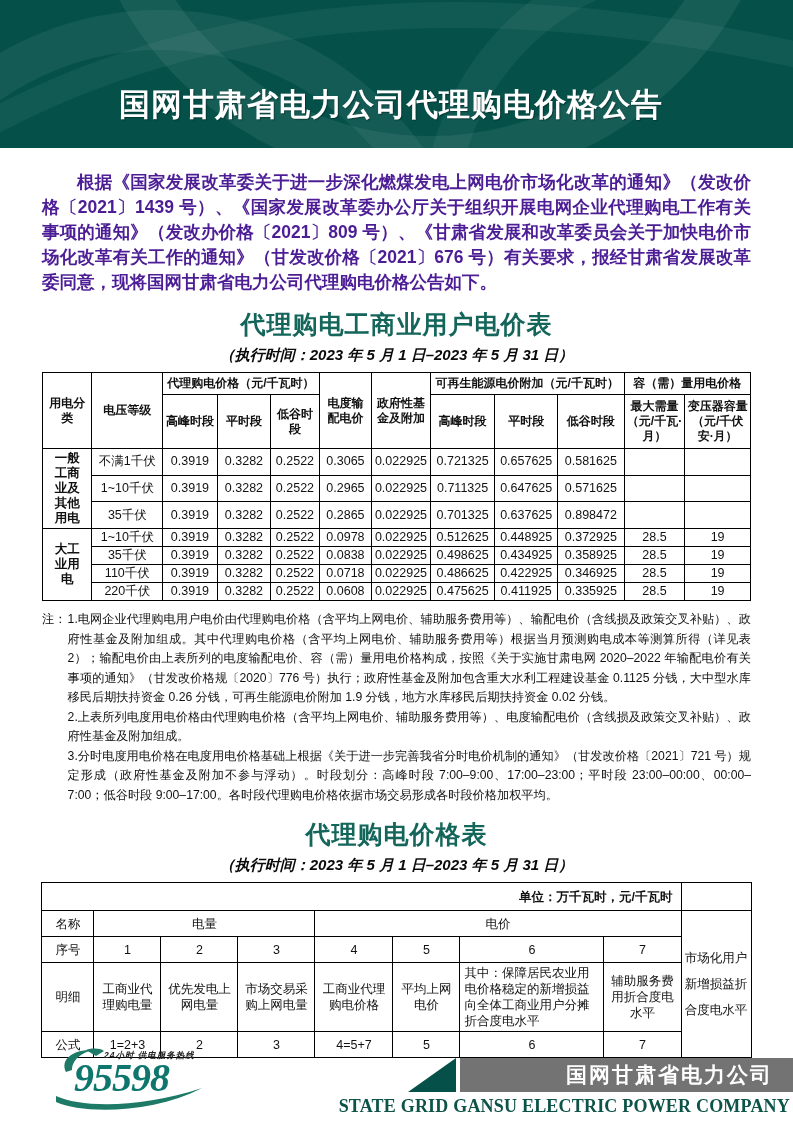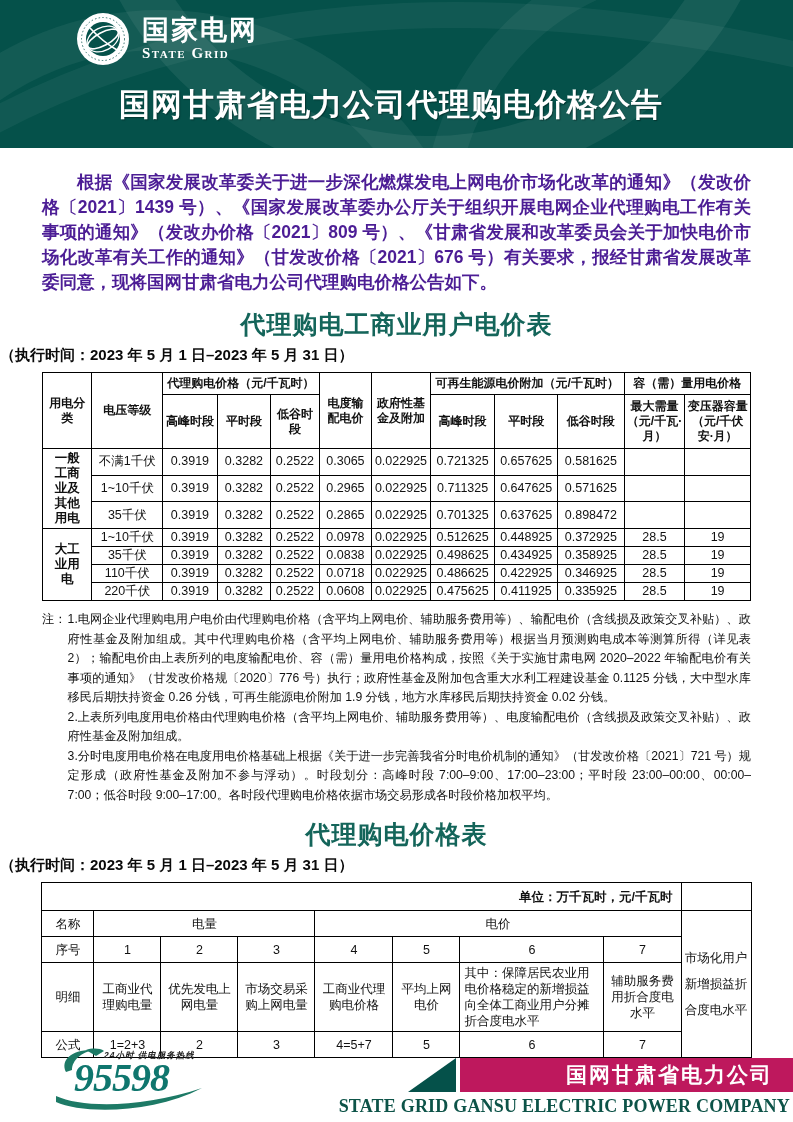--- a/index.html
+++ b/index.html
@@ -13,21 +13,21 @@
   .emblem { width: 54px; height: 54px; }
   .logo-text .cn { color: #fff; font-size: 27px; font-weight: bold; letter-spacing: 2px; line-height: 1.05; }
   .logo-text .en { color: #fff; font-size: 15px; font-weight: bold; font-family: "Liberation Serif", serif; letter-spacing: 1.5px; font-variant: small-caps; }
   .main-title { position: absolute; left: 0; right: 11px; top: 84px; text-align: center; color: #ffffff; font-size: 31px; font-weight: bold; letter-spacing: 1px; text-shadow: 1px 1px 1px rgba(0,0,0,0.35); }
 
   
   .intro { margin: 22px 42px 0 42px; font-size: 17.5px; line-height: 25px; text-align: justify; text-indent: 2em; font-weight: 600; color: #4c1d95; }
 
   
   .section-title { margin-top: 13px; text-align: center; color: #14655a; font-size: 25px; font-weight: bold; letter-spacing: 1px; }
-  .period { margin-top: 5px; font-size: 15px; font-weight: 600; color: #0a0a0a; }
+  .period { margin-top: 5px; text-align: center; font-size: 15px; font-weight: 600; color: #0a0a0a; font-style: italic; }
 
   
   table { border-collapse: collapse; table-layout: fixed; margin: 7px auto 0 auto; width: 709px; }
   td, th { border: 1px solid #000; text-align: center; vertical-align: middle; font-weight: normal; padding: 1px 2px; overflow: hidden; }
 
   
   .t1 th { font-size: 12px; font-weight: bold; line-height: 15px; }
   .t1 td { font-size: 12.5px; line-height: 15px; }
   .t1 .hrow1 th { height: 22px; }
   .t1 .hrow2 th { height: 54px; }
@@ -48,51 +48,37 @@
   .notes { position: relative; margin: 9px 42px 0 42px; padding-left: 2.1em; font-size: 12.2px; line-height: 19.5px; font-weight: 500; }
   .notes .note-label { position: absolute; left: 0; top: 0; }
   .notes p { text-align: justify; }
 
   
   .footer { position: absolute; left: 0; right: 0; top: 1038px; height: 84px; }
   .hotline { position: absolute; left: 52px; top: 6px; width: 170px; height: 70px; }
   .hotline svg { position: absolute; left: 0; top: 0; }
   .hotline .tagline { position: absolute; left: 52px; top: 6px; font-size: 8.5px; font-weight: bold; font-style: italic; color: #222; letter-spacing: 1px; white-space: nowrap; }
   .hotline .number { position: absolute; left: 22px; top: 10px; font-family: "Liberation Serif", serif; font-style: italic; font-weight: bold; font-size: 40px; color: #0f766e; letter-spacing: -1px; }
-  .company-bar { position: absolute; right: 0; top: 20px; width: 333px; height: 34px; background: #be185d; margin-left: 25px; }
+  .company-bar { position: absolute; right: 0; top: 20px; width: 333px; height: 34px; background: #737373; margin-left: 25px; }
   .company-bar .cn { display: block; height: 34px; line-height: 34px; text-align: right; padding-right: 20px; color: #fff; font-size: 21px; font-weight: bold; letter-spacing: 2px; }
   .bar-triangle { position: absolute; right: 337px; top: 20px; width: 48px; height: 34px; background: #05514a; clip-path: polygon(100% 0, 0 100%, 100% 100%); }
   .company-en { position: absolute; right: 3px; top: 58px; font-family: "Liberation Serif", serif; font-weight: bold; font-size: 18px; color: #0d5348; letter-spacing: 0.2px; white-space: nowrap; }
 </style>
 </head>
 <body>
 
 <div class="page">
 
   <div class="header">
     <svg class="swoosh" width="793" height="148" viewBox="0 0 793 148">
       <circle cx="430" cy="-170" r="330" fill="none" stroke="rgba(255,255,255,0.07)" stroke-width="48"></circle>
       <circle cx="160" cy="330" r="300" fill="none" stroke="rgba(255,255,255,0.06)" stroke-width="40"></circle>
       <circle cx="700" cy="220" r="260" fill="none" stroke="rgba(255,255,255,0.05)" stroke-width="34"></circle>
       <path d="M -40 140 Q 300 -60 820 60" fill="none" stroke="rgba(255,255,255,0.05)" stroke-width="26"></path>
     </svg>
-    <div class="logo-block">
-      <svg class="emblem" viewBox="0 0 54 54">
-        <circle cx="27" cy="27" r="26" fill="#ffffff"></circle>
-        <circle cx="27" cy="27" r="17" fill="#05514a"></circle>
-        <ellipse cx="27" cy="27" rx="17" ry="6.5" fill="none" stroke="#ffffff" stroke-width="1.6" transform="rotate(-28 27 27)"></ellipse>
-        <ellipse cx="27" cy="27" rx="17" ry="11.5" fill="none" stroke="#ffffff" stroke-width="1.3" transform="rotate(-28 27 27)"></ellipse>
-        <path d="M 14 16 Q 27 30 41 38" fill="none" stroke="#ffffff" stroke-width="1.6"></path>
-        <circle cx="27" cy="27" r="21.5" fill="none" stroke="#05514a" stroke-width="0.8" stroke-dasharray="1.5 2.2"></circle>
-      </svg>
-      <div class="logo-text">
-        <div class="cn">国家电网</div>
-        <div class="en">State Grid</div>
-      </div>
-    </div>
     <div class="main-title">国网甘肃省电力公司代理购电价格公告</div>
   </div>
 
   <p class="intro">根据《国家发展改革委关于进一步深化燃煤发电上网电价市场化改革的通知》（发改价格〔2021〕1439 号）、《国家发展改革委办公厅关于组织开展电网企业代理购电工作有关事项的通知》（发改办价格〔2021〕809 号）、《甘肃省发展和改革委员会关于加快电价市场化改革有关工作的通知》（甘发改价格〔2021〕676 号）有关要求，报经甘肃省发展改革委同意，现将国网甘肃省电力公司代理购电价格公告如下。</p>
 
   <div class="section-title">代理购电工商业用户电价表</div>
   <div class="period">（执行时间：2023 年 5 月 1 日–2023 年 5 月 31 日）</div>
 
   <table class="t1">
     <colgroup>

